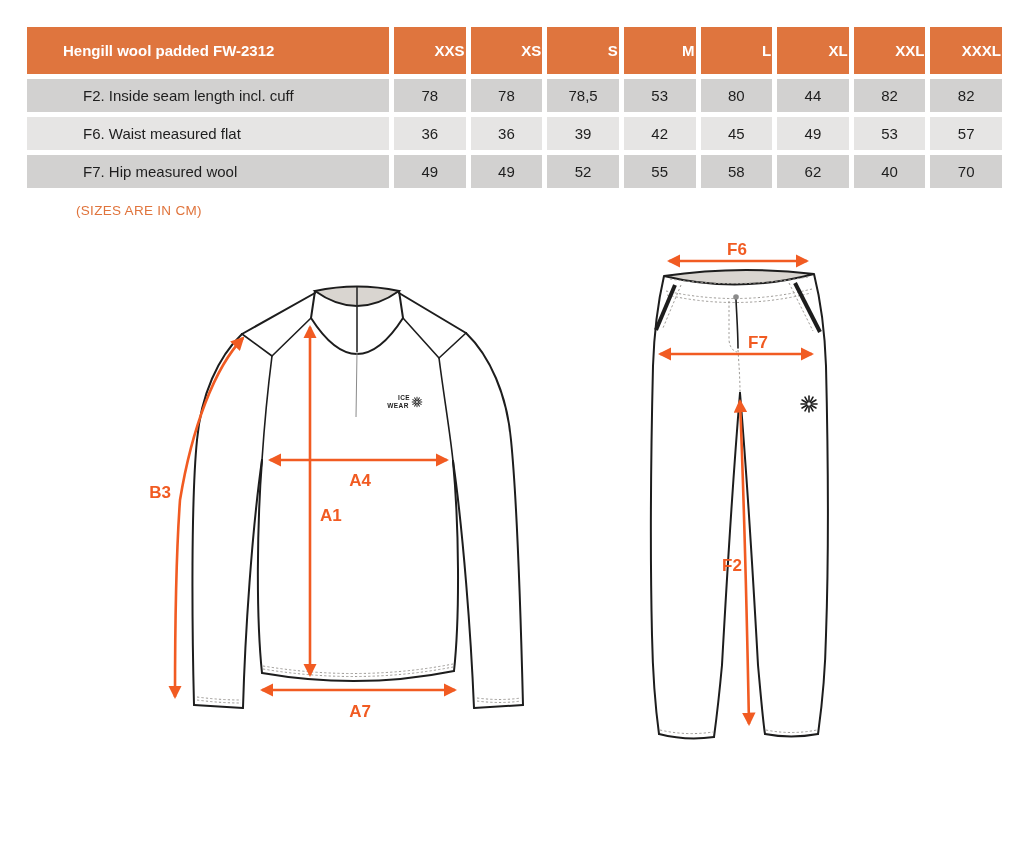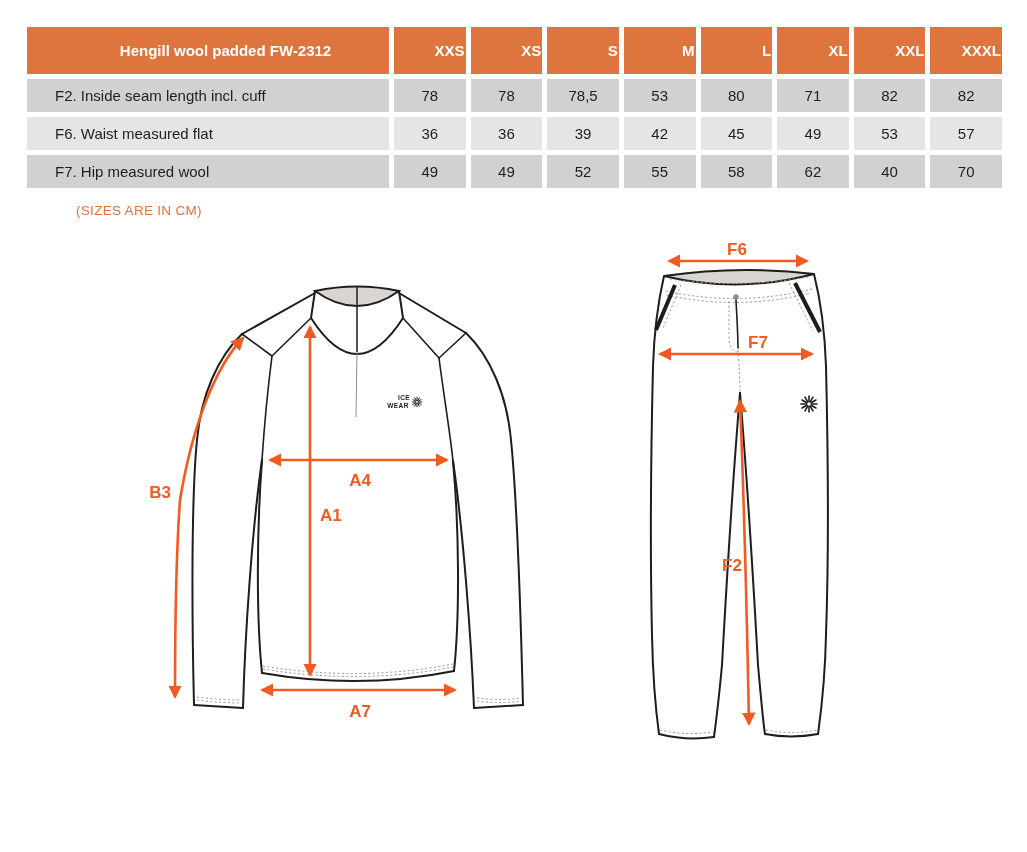--- a/index.html
+++ b/index.html
@@ -4,23 +4,23 @@
 <style>
   html,body{margin:0;padding:0;background:#fff;}
   .stage{position:relative;width:1027px;height:852px;background:#fff;overflow:hidden;
          font-family:"Liberation Sans",sans-serif;}
 
   
   table.size-table{position:absolute;left:22px;top:22px;width:985px;
         border-collapse:separate;border-spacing:5px;table-layout:fixed;}
   .size-table th,.size-table td{font-size:15px;overflow:hidden;white-space:nowrap;}
   .size-table thead th{background:#df753e;color:#ffffff;font-weight:bold;height:45px;text-align:right;}
-  .size-table thead th.col-label{text-align:center;padding-left:36px;width:325px;}
+  .size-table thead th.col-label{text-align:left;padding-left:36px;width:325px;}
   .size-table tbody td{height:31px;color:#1e1e1e;text-align:center;}
-  .size-table tbody td.col-label{text-align:left;padding-left:28px;}
+  .size-table tbody td.col-label{text-align:left;padding-left:56px;}
   .size-table tbody tr.dark td{background:#d2d1d0;}
   .size-table tbody tr.light td{background:#e6e5e4;margin-top:9px;}
 
   
   .units-note{position:absolute;left:76px;top:203px;color:#e0743c;
         font-size:13.5px;font-weight:500;letter-spacing:.3px;}
 
   
   .svg-wrap{position:absolute;}
   .sweater-svg{left:120px;top:245px;}
@@ -57,21 +57,21 @@
       </tr>
     </thead>
     <tbody>
       <tr class="dark">
         <td class="col-label">F2. Inside seam length incl. cuff</td>
         <td>78</td>
         <td>78</td>
         <td>78,5</td>
         <td>53</td>
         <td>80</td>
-        <td>71</td>
+        <td>44</td>
         <td>82</td>
         <td>82</td>
       </tr>
       <tr class="light">
         <td class="col-label">F6. Waist measured flat</td>
         <td>36</td>
         <td>36</td>
         <td>39</td>
         <td>42</td>
         <td>45</td>

